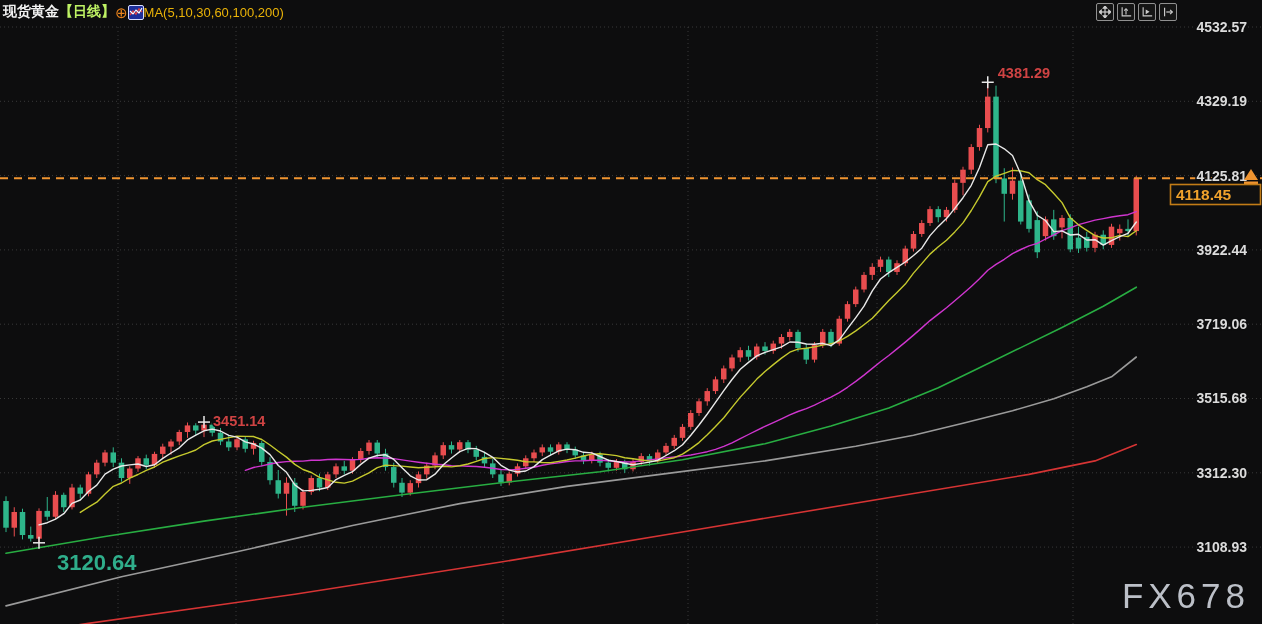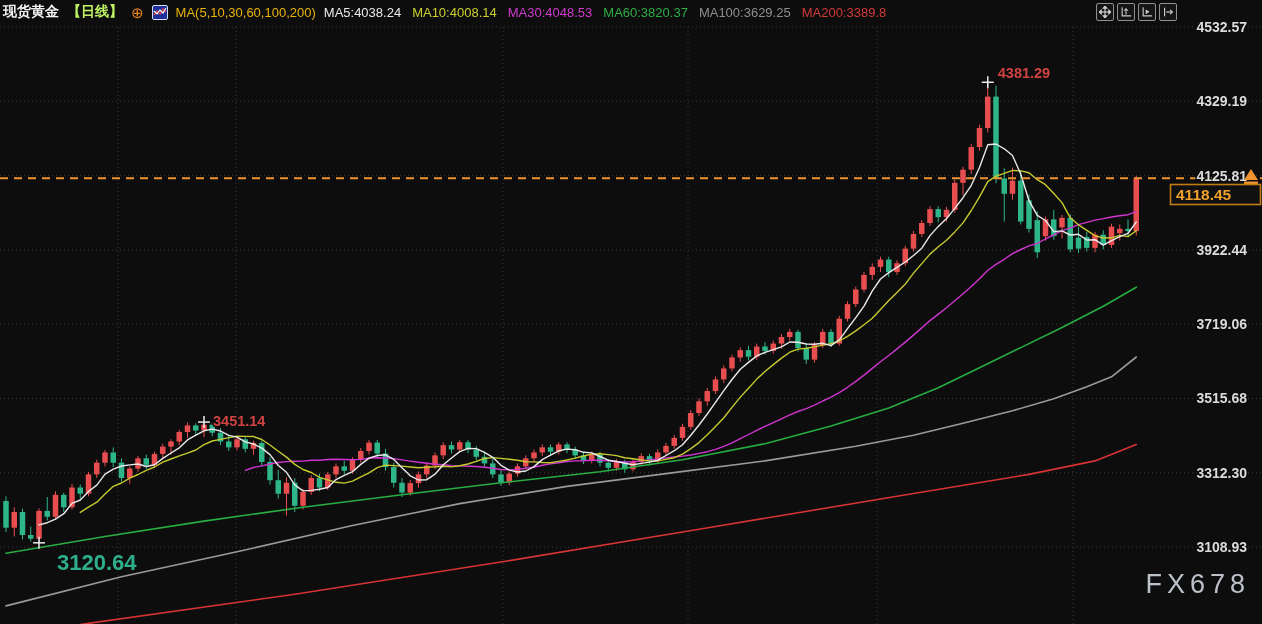--- a/index.html
+++ b/index.html
@@ -1,31 +1,31 @@
 <!DOCTYPE html>
 <html><head>
 <meta charset="utf-8">
 <style>
   html,body{margin:0;padding:0}
   body{width:1262px;height:624px;background:#0d0d0e;overflow:hidden;position:relative;
        font-family:"Liberation Sans",sans-serif;}
   #chart{position:absolute;left:0;top:0;z-index:1}
-  .header{position:absolute;top:0;left:0;height:24px;display:flex;align-items:center;gap:8px;
+  .header{position:absolute;top:0;left:0;height:24px;display:flex;align-items:center;
           padding-left:3px;font-size:13px;z-index:5;white-space:nowrap}
   .sym{color:#f2f2f2;font-weight:bold;font-size:14px}
   .period{color:#bef264;font-weight:bold;font-size:14px;cursor:pointer}
   .oplus{color:#e8831c;font-size:15px;line-height:1;cursor:pointer}
   .kicon{display:flex;align-items:center;cursor:pointer}
   .map{color:#eab308}
   .mav{font-weight:normal}
   #ma-values{display:flex;gap:11px}
   .toolbar{position:absolute;top:3px;left:1096px;display:flex;gap:3px;z-index:6}
   .tbtn{width:16px;height:16px;border:1px solid #909090;background:#151515;display:flex;
         align-items:center;justify-content:center;border-radius:2px;cursor:pointer}
-  .watermark{position:absolute;right:12px;bottom:24px;font-size:27px;color:#c6cad2;
+  .watermark{position:absolute;right:12px;bottom:8px;font-size:35px;color:#c6cad2;
              letter-spacing:5px;z-index:4;opacity:.95;font-weight:400}
   .grid{stroke:#4b4b4b;stroke-width:1;stroke-dasharray:1 3;opacity:.7}
   .tick{fill:#dcdcdc;font-weight:bold;font-size:14px;paint-order:stroke;stroke:#0d0d0e;stroke-width:3px}
   .ann{font-weight:bold;paint-order:stroke;stroke:#0d0d0e;stroke-width:3px}
   .badge-text{fill:#f0a22c;font-weight:bold;font-size:15.5px}
 </style>
 </head>
 <body>
 
 <svg id="chart" width="1262" height="624" viewBox="0 0 1262 624">
@@ -354,28 +354,20 @@
   <span class="period">【日线】</span>
   <span class="oplus">⊕</span>
   <span class="kicon">
     <svg width="16" height="15" viewBox="0 0 16 15">
       <rect x="0.5" y="0.5" width="15" height="14" rx="1.5" fill="#1e2f9a" stroke="#d7ddff"></rect>
       <polyline points="2,10 5,6 8,9 11,4 14,7" fill="none" stroke="#e04040" stroke-width="1.4"></polyline>
       <polyline points="2,6 5,9 8,5 11,8 14,3" fill="none" stroke="#ffffff" stroke-width="1.1"></polyline>
     </svg>
   </span>
   <span class="map">MA(5,10,30,60,100,200)</span>
-  <span id="ma-values">
-      <span class="mav" style="color: rgb(233, 233, 233);">MA5:4038.24</span>
-      <span class="mav" style="color: rgb(205, 208, 47);">MA10:4008.14</span>
-      <span class="mav" style="color: rgb(207, 60, 207);">MA30:4048.53</span>
-      <span class="mav" style="color: rgb(47, 174, 68);">MA60:3820.37</span>
-      <span class="mav" style="color: rgb(142, 142, 142);">MA100:3629.25</span>
-      <span class="mav" style="color: rgb(210, 58, 56);">MA200:3389.8</span>
-    </span>
 </div>
 
 <div class="toolbar">
   <span class="tbtn">
     <svg width="12" height="12" viewBox="0 0 14 14" stroke="#cccccc" stroke-width="1.4" fill="#cccccc">
       <line x1="7" y1="1.5" x2="7" y2="12.5"></line>
         <line x1="1.5" y1="7" x2="12.5" y2="7"></line>
       <path d="M7,0 L9,2.6 L5,2.6 Z"></path>
         <path d="M7,14 L9,11.4 L5,11.4 Z"></path>
       <path d="M0,7 L2.6,5 L2.6,9 Z"></path>

